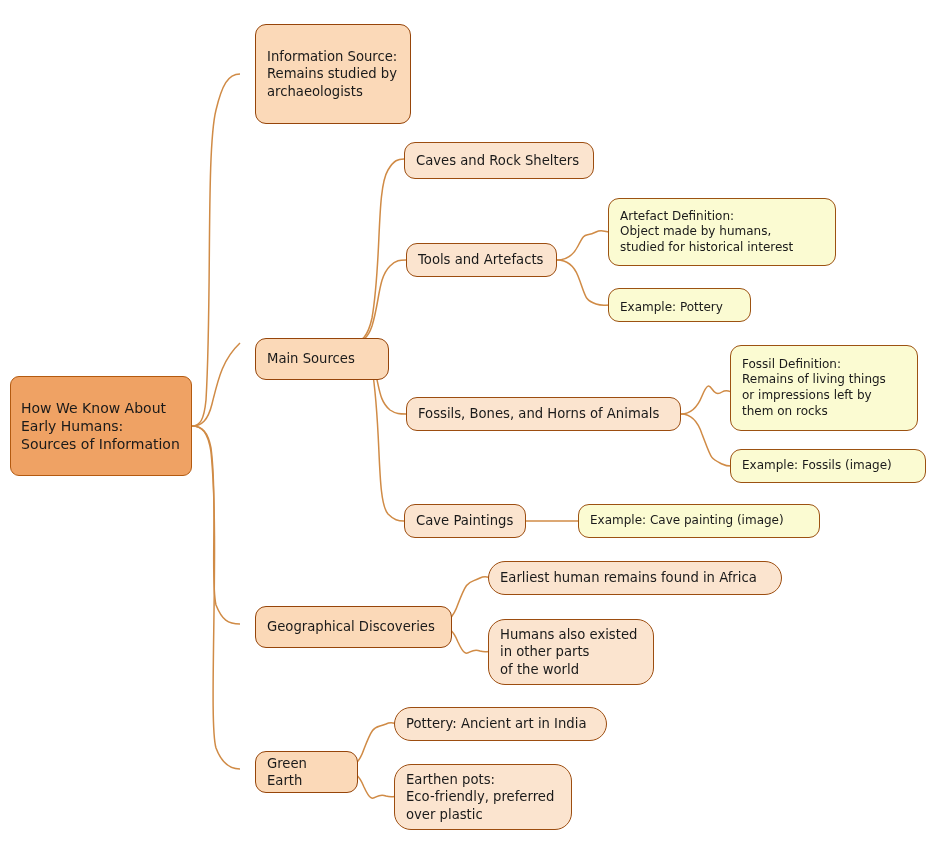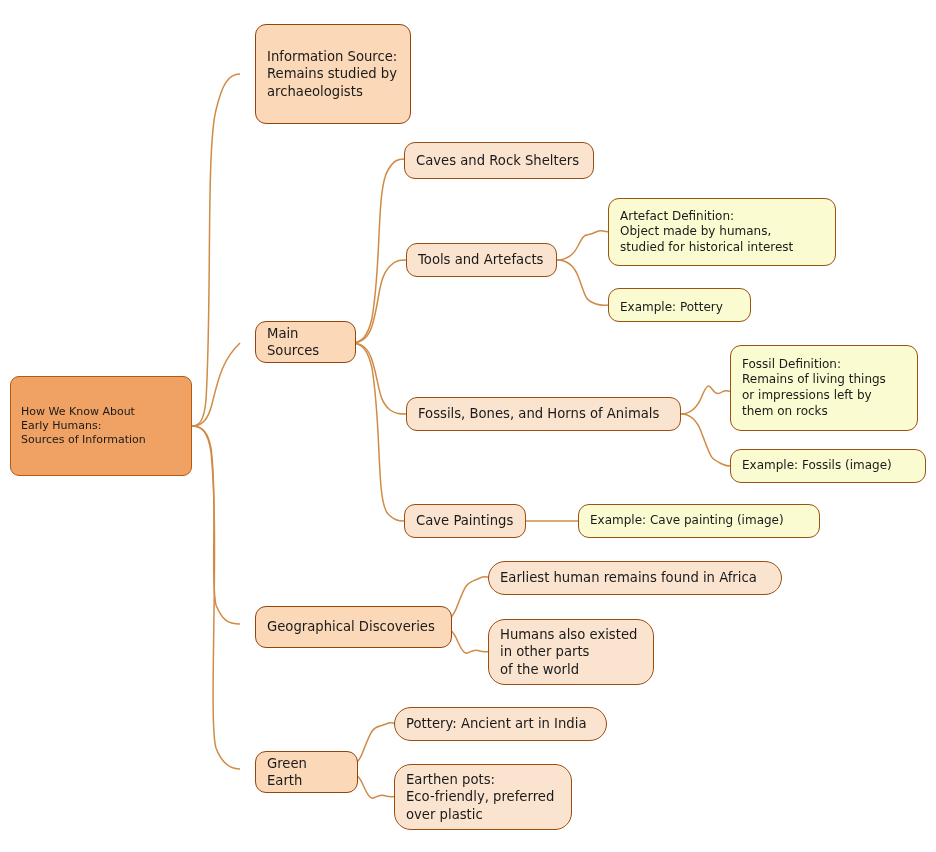--- a/index.html
+++ b/index.html
@@ -11,21 +11,21 @@
   .node{position:absolute;box-sizing:border-box;
         display:flex;align-items:center;
         border-radius:10px;
         color:#1a1a1a;
         white-space:pre-line;
         line-height:1.30;}
   .node .txt{display:block;width:100%;}
 
   
   .lvl0{background:#efa264;border:1.6px solid #b35a10;border-radius:9px;
-        font-size:11px;padding:19px 10px;}
+        font-size:14px;padding:19px 10px;}
   
   .lvl1{background:#fbd9b8;border:1.8px solid #96450a;border-radius:11px;
         font-size:13.2px;padding:20px 11px;margin-left:15px;}
   .lvl2{background:#fbe4cf;border:1.8px solid #9c4d10;border-radius:11px;
         font-size:13.2px;padding:5px 11px;}
   
   .leafy{background:#fbfbd2;border:1.8px solid #9c5212;border-radius:11px;
          font-size:12px;padding:5px 11px;}
   
   .leafp{background:#fbe4cf;border:1.8px solid #9c4d10;border-radius:17px;
@@ -75,21 +75,21 @@
 Early Humans:
 Sources of Information</span>
   </div>
 
   <div class="node lvl1" style="left:240px;top:24px;width:156px;height:100px;">
     <span class="txt">Information Source:
 Remains studied by
 archaeologists</span>
   </div>
 
-  <div class="node lvl1" style="left:240px;top:321px;width:101px;height:36px;">
+  <div class="node lvl1" style="left:240px;top:338px;width:134px;height:36px;">
     <span class="txt">Main Sources</span>
   </div>
 
   <div class="node lvl1" style="left:240px;top:606px;width:197px;height:36px;">
     <span class="txt">Geographical Discoveries</span>
   </div>
 
   <div class="node lvl1" style="left:240px;top:751px;width:103px;height:36px;">
     <span class="txt">Green Earth</span>
   </div>

